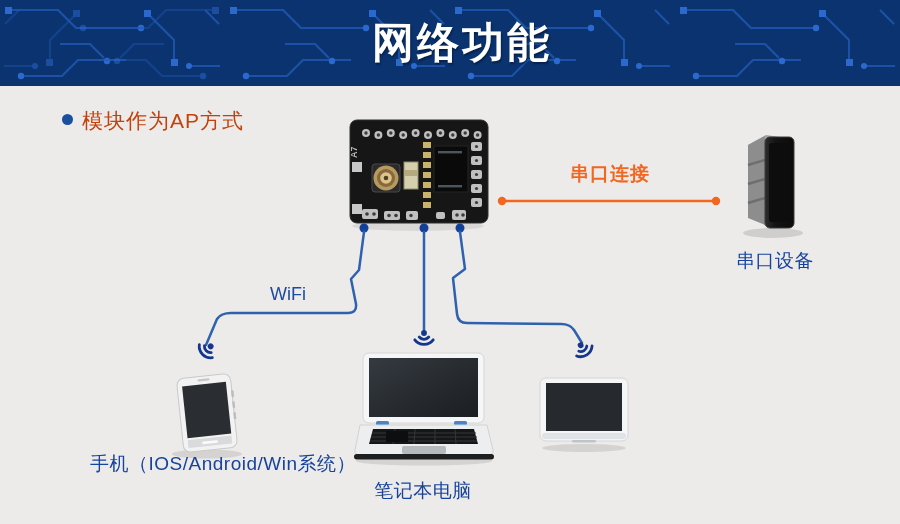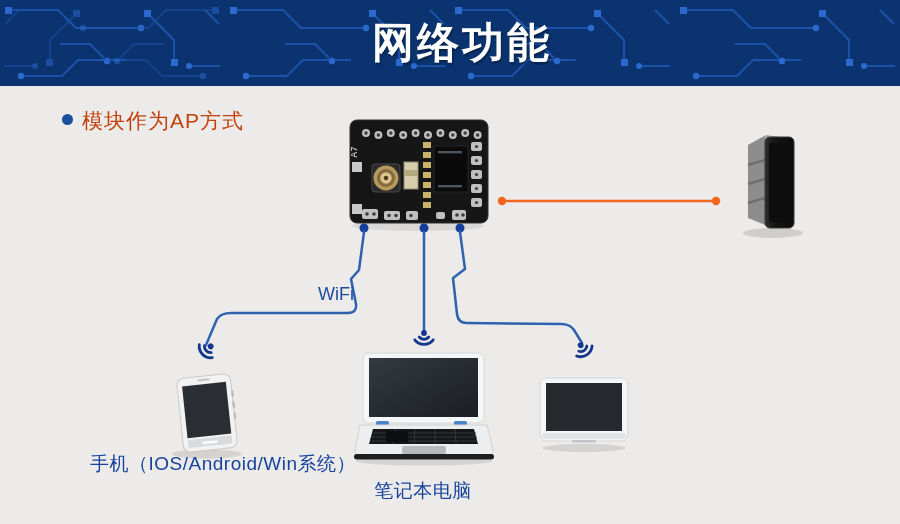--- a/index.html
+++ b/index.html
@@ -25,21 +25,21 @@
   .bullet{position:absolute;left:62px;top:107px;display:flex;align-items:flex-start;}
   .bullet .dot{width:11px;height:11px;border-radius:50%;background:#1a4f9e;margin:7px 9px 0 0;}
   .bullet .txt{font-size:21px;color:#c2410c;font-weight:500;letter-spacing:1px;}
 
   
   .art{position:absolute;}
 
   
   .lbl{position:absolute;color:#16439c;font-size:19px;letter-spacing:.5px;white-space:nowrap;}
   .lbl.center{text-align:center;}
-  .wifi-lbl{position:absolute;left:270px;top:284px;color:#1c4a9e;font-size:18px;font-weight:500;margin-left:48px;}
+  .wifi-lbl{position:absolute;left:270px;top:284px;color:#1c4a9e;font-size:18px;font-weight:500;}
   .serial-lbl{position:absolute;left:535px;top:161px;width:150px;text-align:center;
               color:#f2661f;font-size:19px;font-weight:600;letter-spacing:1px;}
 </style>
 </head>
 <body>
 
 <div class="stage">
 
   <div class="header">
     <svg class="circuit" width="900" height="86" aria-hidden="true">
@@ -270,16 +270,18 @@
 
   <svg class="art" style="left:532px;top:372px" width="106" height="82" viewBox="0 0 106 82" aria-hidden="true">
     <ellipse cx="52" cy="76" rx="42" ry="4" fill="rgba(0,0,0,0.10)"></ellipse>
     <rect x="8" y="6" width="88" height="63" rx="6" fill="#f4f5f6" stroke="#d5d5d5"></rect>
     <rect x="14" y="11" width="76" height="48" fill="#26292d"></rect>
     <rect x="10" y="61" width="84" height="6" rx="3" fill="#dfe2e6"></rect>
     <rect x="40" y="68" width="24" height="2.4" rx="1.2" fill="#c0c4c8"></rect>
   </svg>
 
   <div class="wifi-lbl">WiFi</div>
+  <div class="serial-lbl">串口连接</div>
+  <div class="lbl center" style="left:732px;top:248px;width:86px">串口设备</div>
   <div class="lbl center" style="left:373px;top:478px;width:100px">笔记本电脑</div>
   <div class="lbl" style="left:90px;top:451px">手机（IOS/Android/Win系统）</div>
 
 </div>
 
 </body></html>

